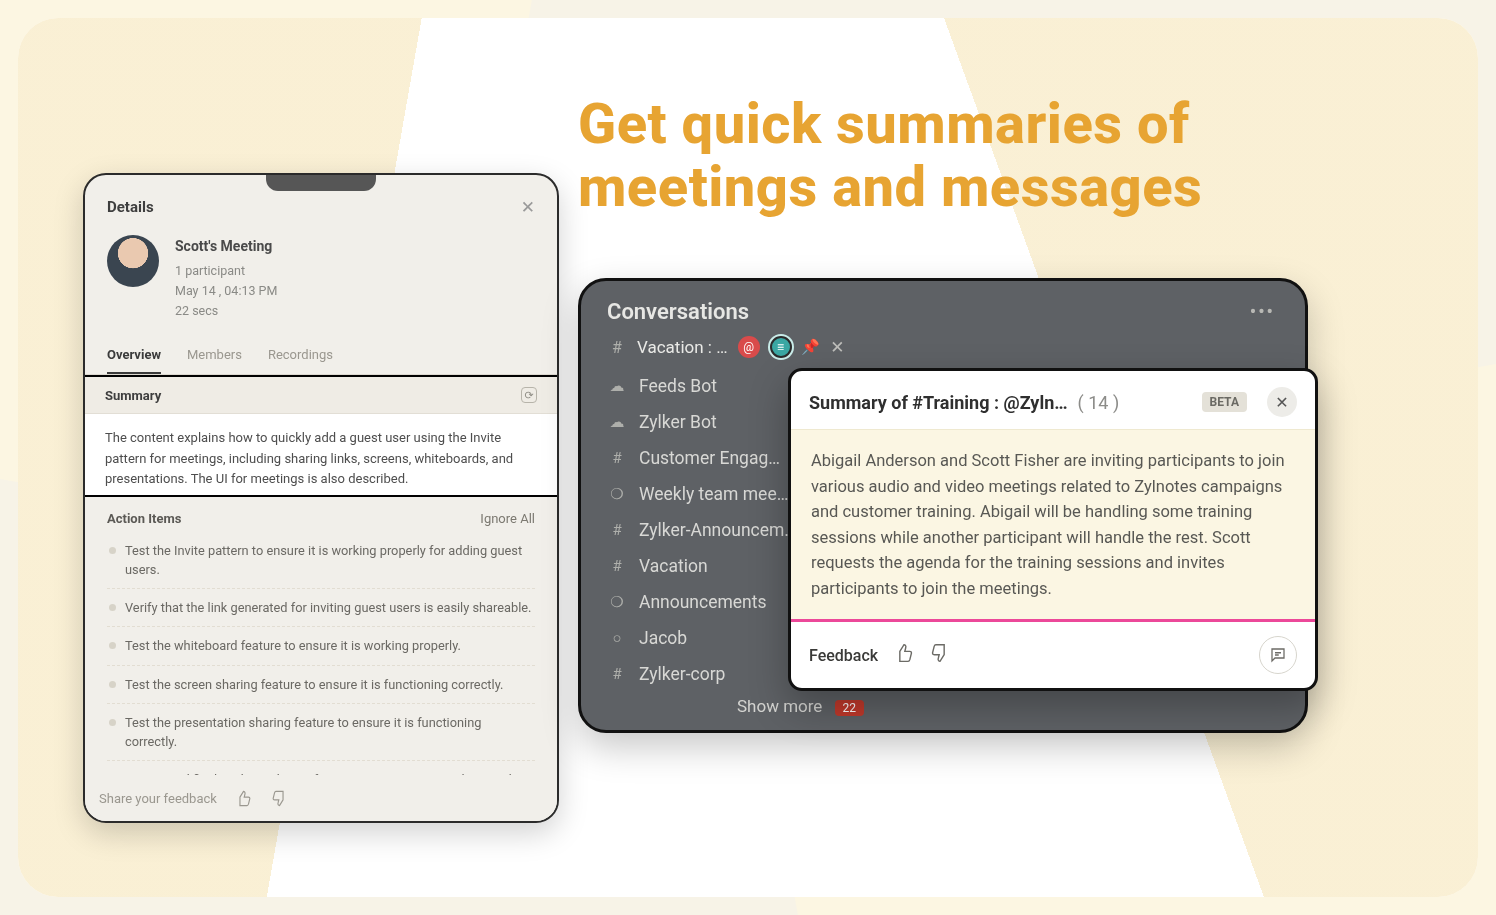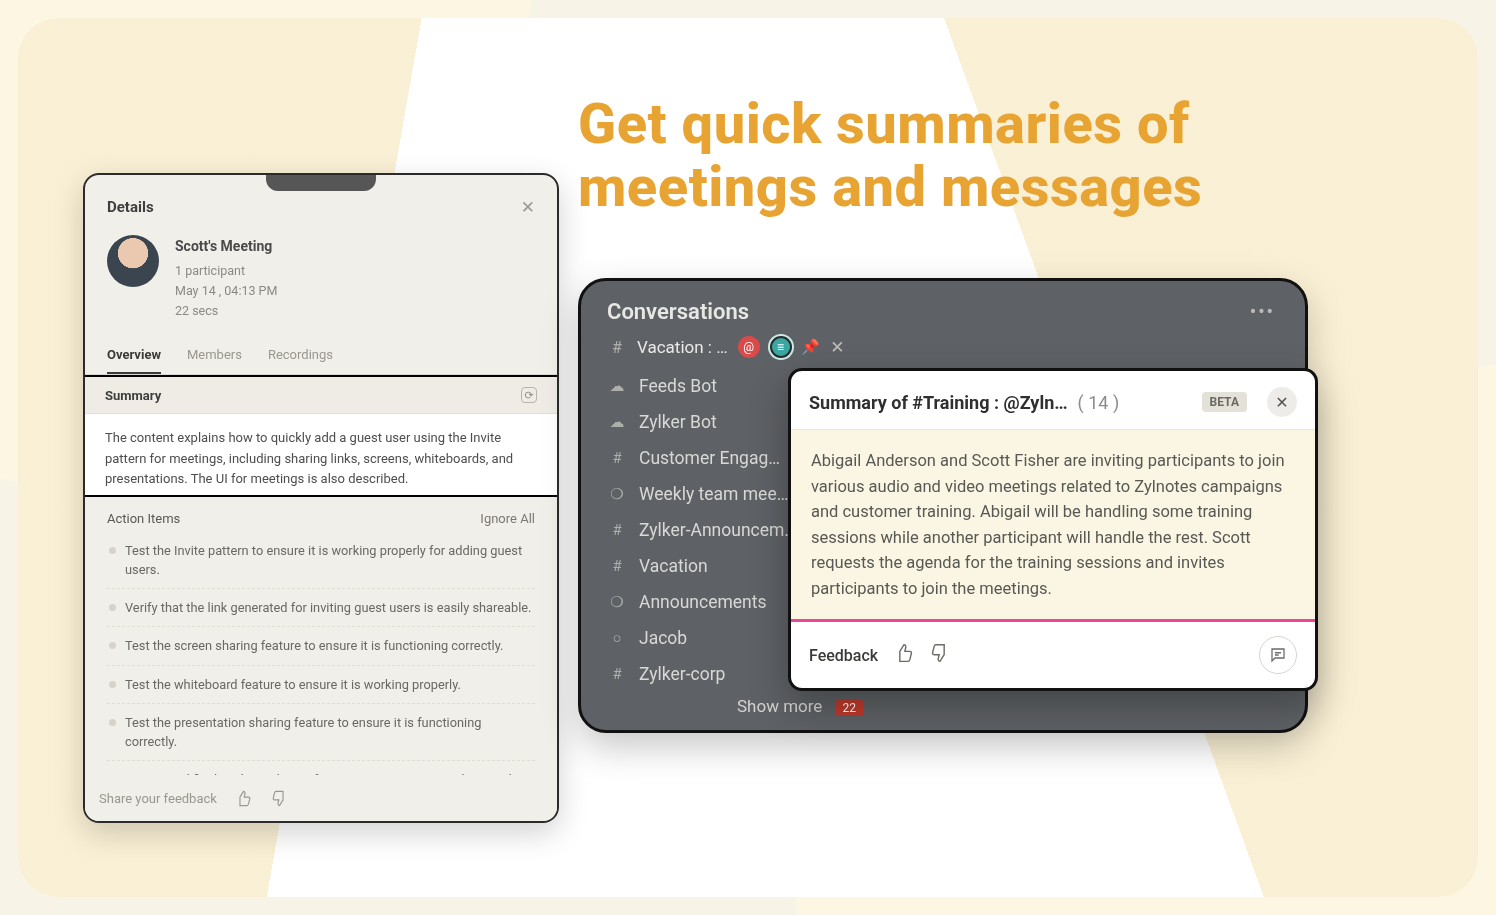--- a/index.html
+++ b/index.html
@@ -32,21 +32,21 @@
     font-size:56px; font-weight:800; line-height:1.12;
     color:#e7a432; letter-spacing:.5px;
   }
 
   
   .card-meeting {
     position:absolute; left:65px; top:155px;
     width:476px; height:650px;
     background:#f1efea;
     border:2px solid #2b2b2b;
-    border-radius:16px;
+    border-radius:23px;
     box-shadow:0 10px 30px rgba(0,0,0,.18);
     overflow:hidden;
     font-size:13px;
     color:#555;
   }
   .notch { position:absolute; top:0; left:50%; transform:translateX(-50%); width:110px; height:16px; background:#565656; border-radius:0 0 12px 12px; }
   .cm-header { display:flex; align-items:center; justify-content:space-between; padding:22px 22px 12px; }
   .cm-title { font-weight:700; color:#3e3e3e; font-size:15px; }
   .cm-close { color:#9a9a9a; font-size:17px; cursor:pointer; }
   .cm-meeting { display:flex; gap:16px; padding:6px 22px 14px; }
@@ -62,21 +62,21 @@
     background:#fff;
   }
   .summary-head { display:flex; justify-content:space-between; align-items:center; padding:10px 22px; background:#efece5; border-bottom:1px solid #e2ded5;}
   .summary-head .lbl { font-weight:700; color:#3e3e3e; }
   .refresh-ic { width:16px; height:16px; border:1px solid #b7b4aa; border-radius:4px; display:flex; align-items:center; justify-content:center; color:#8c8a82; font-size:11px;}
   .summary-body { padding:14px 22px 6px; color:#4e4e4e; line-height:1.55; font-size:13px;}
   .view-transcript { text-align:right; padding:4px 22px 14px; }
   .view-transcript a { color:#2c2c2c; font-weight:600; text-decoration:underline; font-size:13px; cursor:pointer;}
 
   .ai-head { display:flex; justify-content:space-between; padding:14px 22px 6px; color:#7c7971; font-size:13px;}
-  .ai-head .t { font-weight:400; color:#5b5955;}
+  .ai-head .t { font-weight:700; color:#5b5955;}
   .ai-list { list-style:none; padding:0 22px 10px;}
   .ai-list li { position:relative; padding:9px 0 9px 18px; color:#6b6964; font-size:12.8px; line-height:1.5; border-top:1px dashed #e2ddd2;}
   .ai-list li:first-child { border-top:none;}
   .ai-list li::before { content:""; position:absolute; left:2px; top:15px; width:7px; height:7px; background:#d7d3c8; border-radius:50%; }
 
   .cm-footer { position:absolute; left:0; right:0; bottom:0; display:flex; align-items:center; gap:18px; padding:14px 14px; color:#9a978f; font-size:13px; background:#f1efea;}
   .thumb { width:18px; height:18px; display:inline-flex; align-items:center; justify-content:center; }
   .thumb svg { width:17px; height:17px; stroke:#9a978f; fill:none; stroke-width:1.6;}
 
   
@@ -173,22 +173,22 @@
       <div class="summary-body">The content explains how to quickly add a guest user using the Invite pattern for meetings, including sharing links, screens, whiteboards, and presentations. The UI for meetings is also described.</div>
     </div>
 
     <div class="ai-head">
       <span class="t">Action Items</span>
       <span>Ignore All</span>
     </div>
     <ul class="ai-list">
       <li>Test the Invite pattern to ensure it is working properly for adding guest users.</li>
       <li>Verify that the link generated for inviting guest users is easily shareable.</li>
+      <li>Test the whiteboard feature to ensure it is working properly.</li>
       <li>Test the screen sharing feature to ensure it is functioning correctly.</li>
-      <li>Test the whiteboard feature to ensure it is working properly.</li>
       <li>Test the presentation sharing feature to ensure it is functioning correctly.</li>
       <li>Review and finalize the UI design for meetings, ensuring it aligns with the requirements and user expectations.</li>
     </ul>
 
     <div class="cm-footer">
       <span>Share your feedback</span>
       <span class="thumb">
         <svg viewBox="0 0 24 24">
             <path d="M7 22V10m0 0l5-8c1 0 3 1 2 4l-1 4h6c1.5 0 2 1 2 2l-2 8c-.3 1-1 2-2 2H7z"></path>
           </svg>

